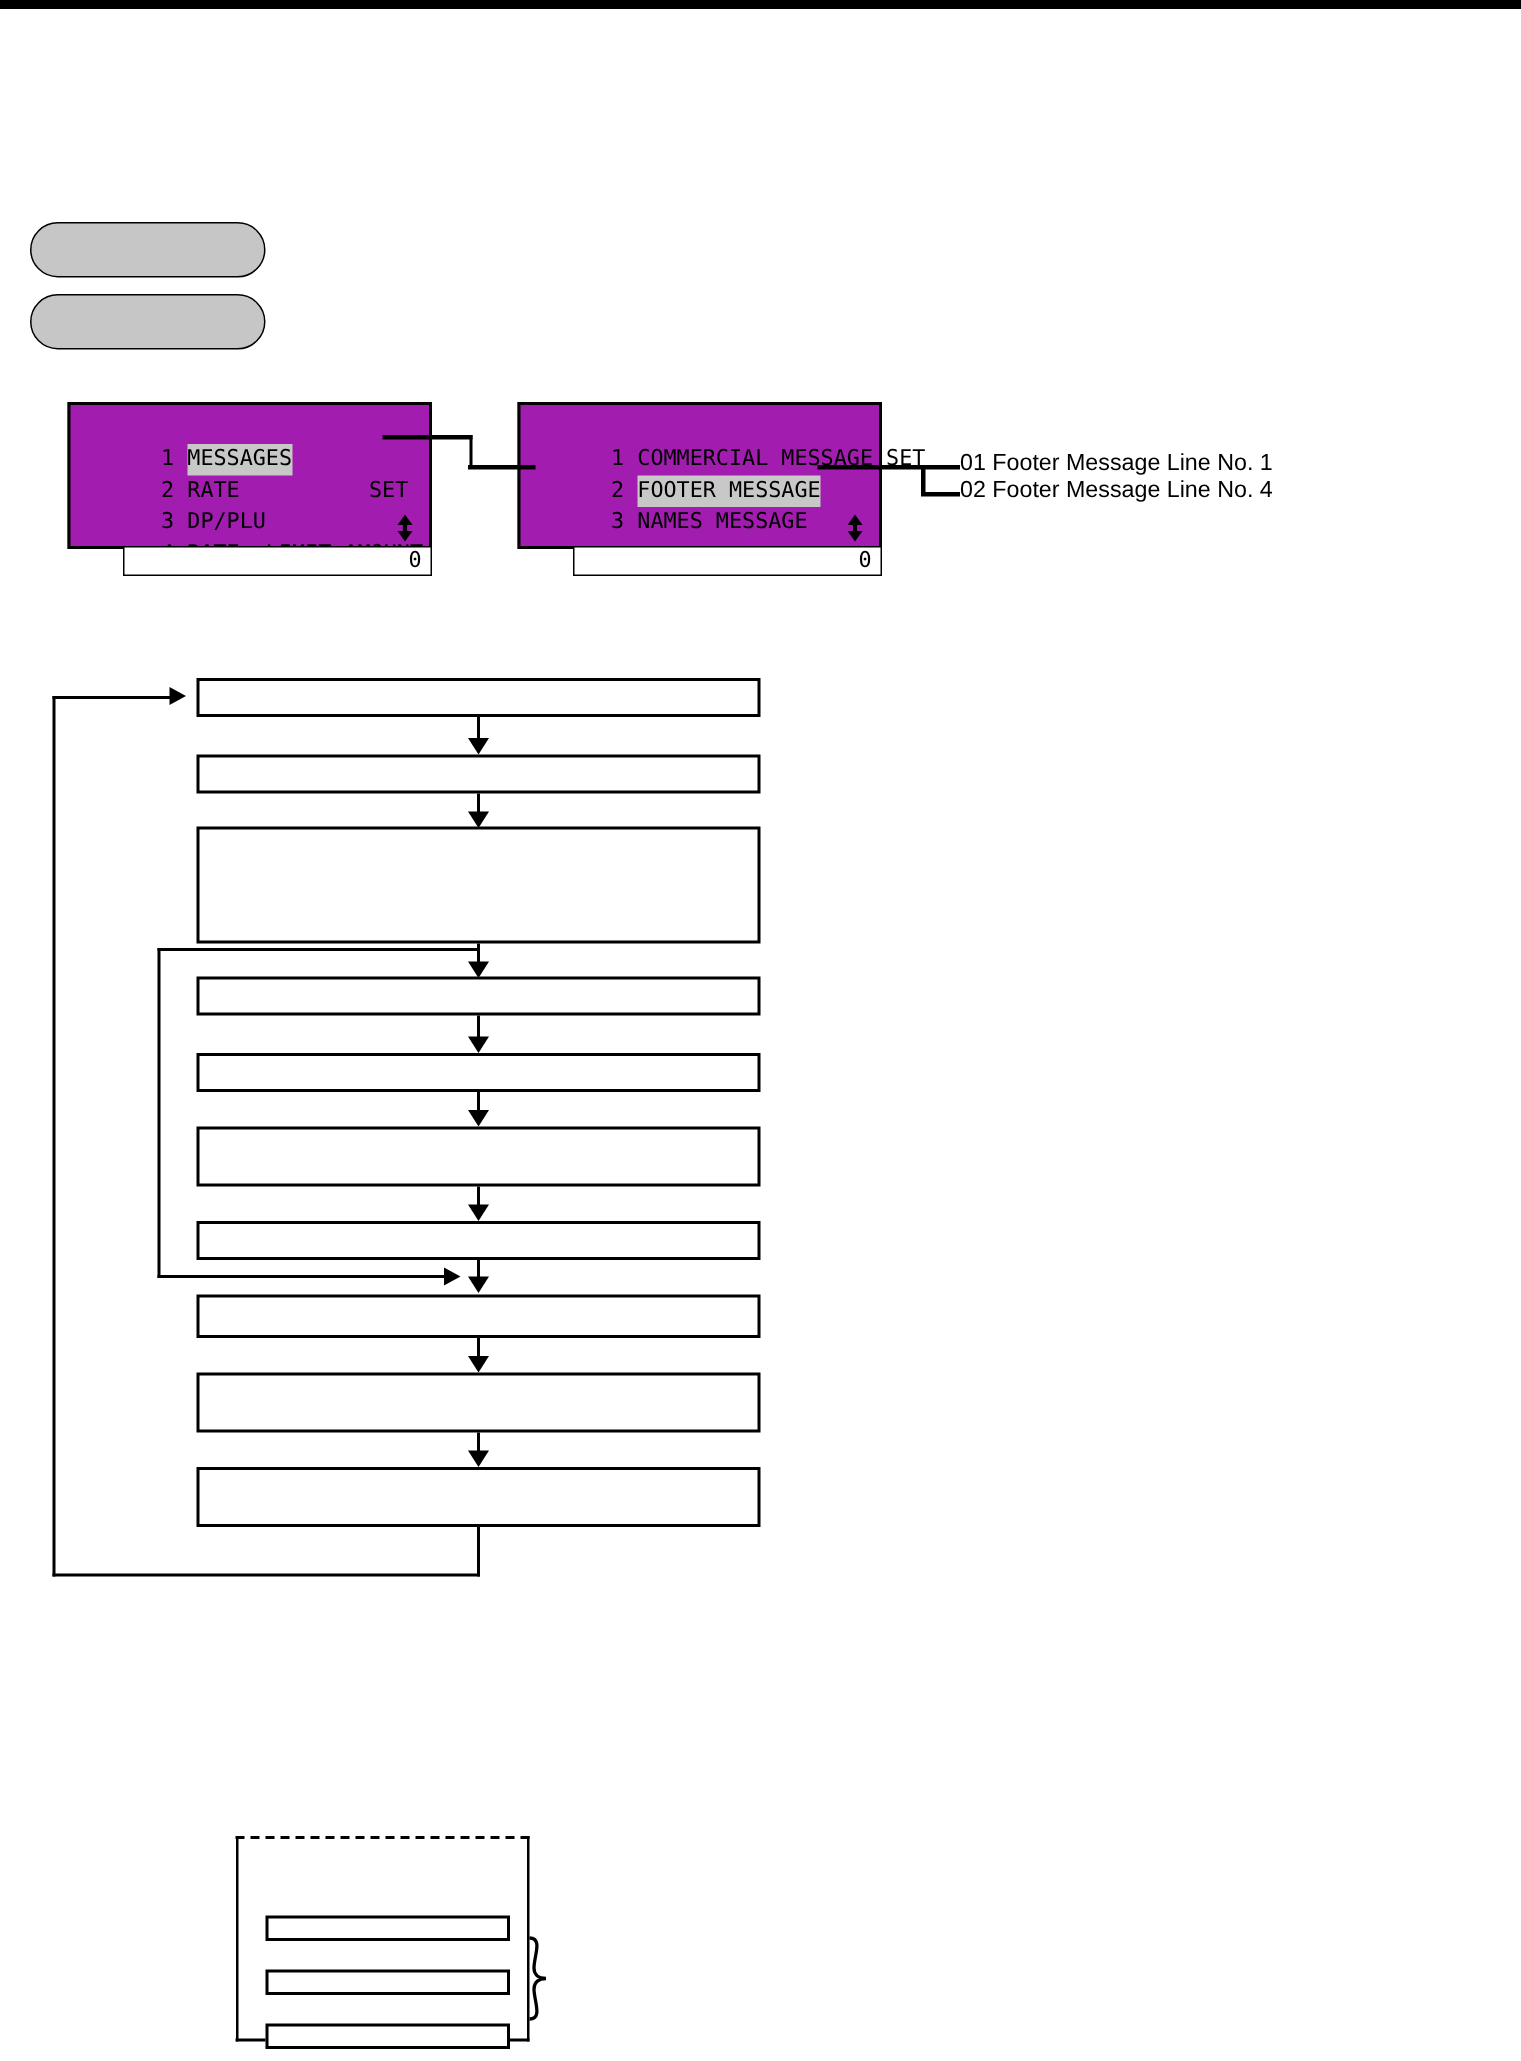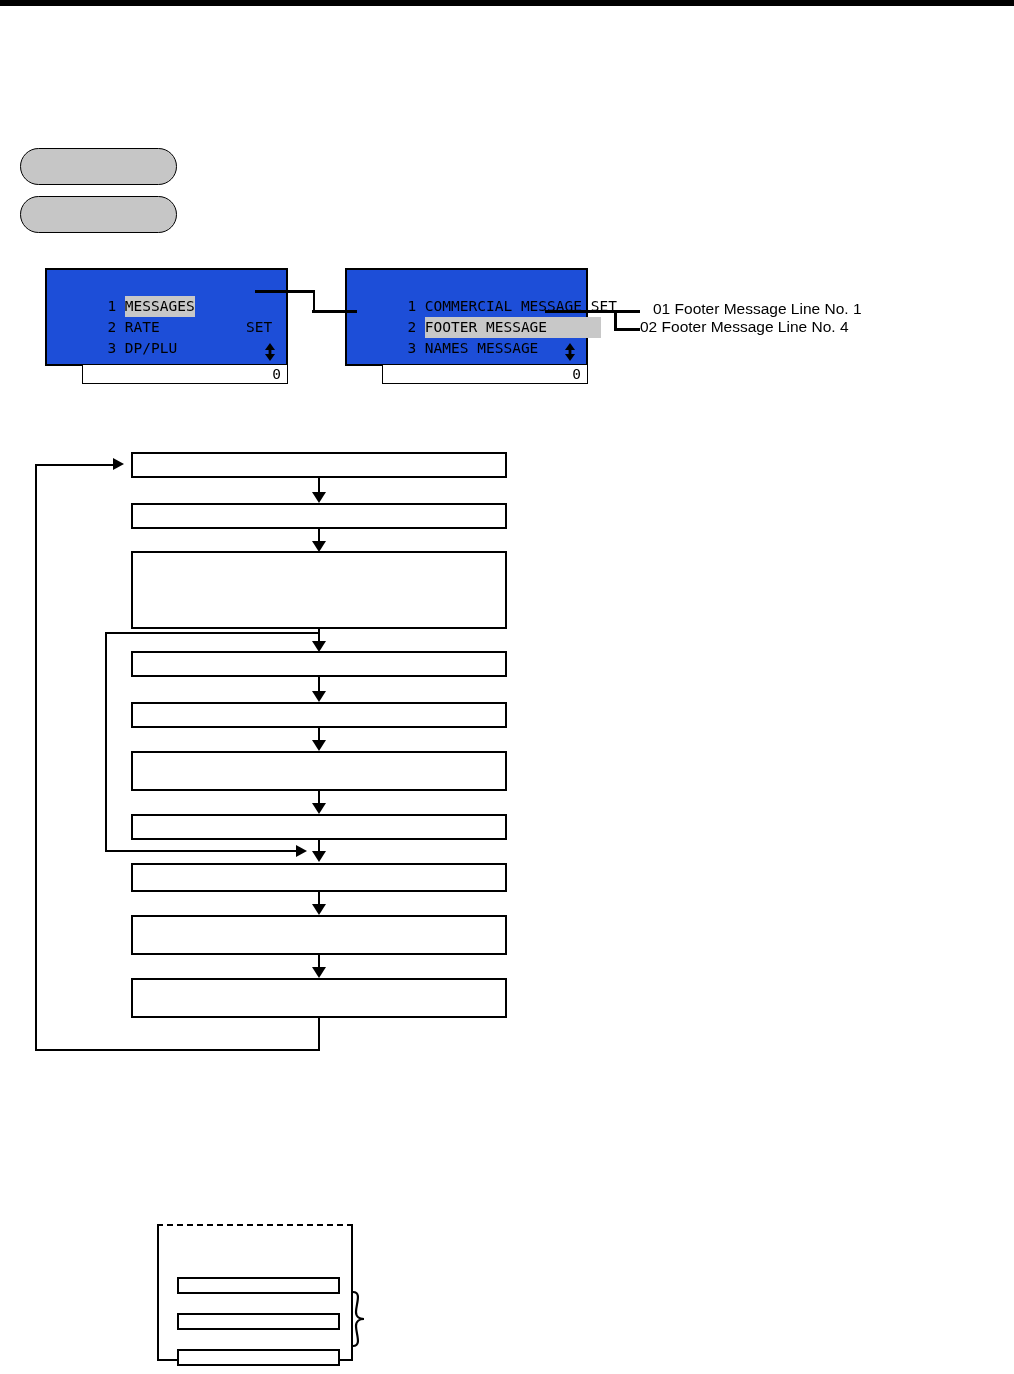--- a/index.html
+++ b/index.html
@@ -33,21 +33,21 @@
     box-sizing: border-box;
   }
   .pill-1 { left: 20px;  top: 148px; width: 157px; height: 37px; }
   .pill-2 { left: 20px;  top: 196px; width: 157px; height: 37px; }
 
   
   .lcd {
     position: absolute;
     box-sizing: border-box;
     border: 2px solid #000000;
-    background: #1d4ed8;
+    background: #a21caf;
   }
   .lcd-body {
     position: absolute;
     left: 0; top: 0;
     width: 100%;
     padding: 5px 0 0 0;
     box-sizing: border-box;
   }
   .lcd-row {
     position: relative;
@@ -188,21 +188,21 @@
 <div class="lcd-footer" style="left:82px; top:364px; width:206px;">
   <span>0</span>
 </div>
 
 <div class="lcd" style="left:345px; top:268px; width:243px; height:98px;">
   <div class="lcd-body">
     <div class="lcd-row">
       <span class="idx">1</span><span>&nbsp;</span><span class="txt">COMMERCIAL MESSAGE SET</span>
     </div>
     <div class="lcd-row hl">
-      <span class="idx">2</span><span>&nbsp;</span><span class="txt" style="padding-right:54px;">FOOTER MESSAGE</span>
+      <span class="idx">2</span><span>&nbsp;</span><span class="txt" style="">FOOTER MESSAGE</span>
     </div>
     <div class="lcd-row">
       <span class="idx">3</span><span>&nbsp;</span><span class="txt">NAMES MESSAGE</span>
     </div>
     <div class="lcd-row">
       <span class="idx"></span>
     </div>
   </div>
   <svg class="scroll-arrow" viewBox="0 0 12 20">
     <polygon points="6,1 11,8 1,8" fill="#000"></polygon>
@@ -215,21 +215,21 @@
 </div>
 
 <div class="hline" style="left:255px; top:290px; width:60px;"></div>
 <div class="vline" style="left:312.5px; top:290px; height:22px;"></div>
 <div class="hline" style="left:312px; top:310px; width:45px;"></div>
 
 <div class="hline" style="left:545px; top:310px; width:95px;"></div>
 <div class="vline" style="left:614px; top:310px; height:20px;"></div>
 <div class="hline" style="left:614px; top:328px; width:26px;"></div>
 
-<div class="callout-label" style="left:640px; top:300px;margin-left:13px;">01 Footer Message Line No. 1</div>
+<div class="callout-label" style="left:640px; top:300px;">01 Footer Message Line No. 1</div>
 <div class="callout-label" style="left:640px; top:318px;">02 Footer Message Line No. 4</div>
 
 <div class="fbox" style="left:131px; top:452px; width:376px; height:26px;">
   <span></span>
 </div>
 <div class="fbox" style="left:131px; top:503px; width:376px; height:26px;">
   <span></span>
 </div>
 <div class="fbox" style="left:131px; top:551px; width:376px; height:78px;">
   <span></span>

